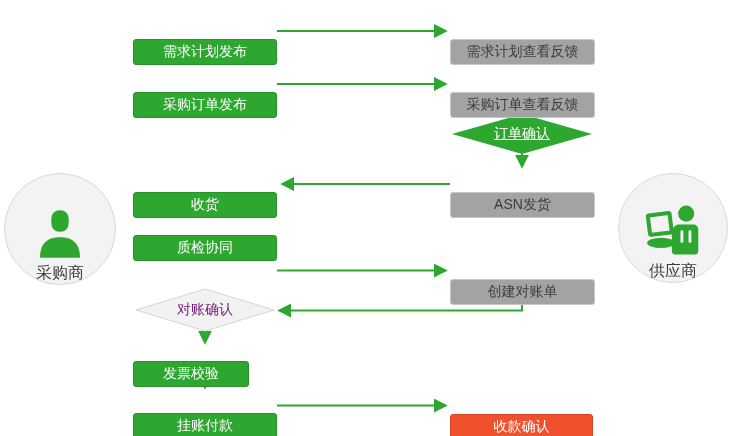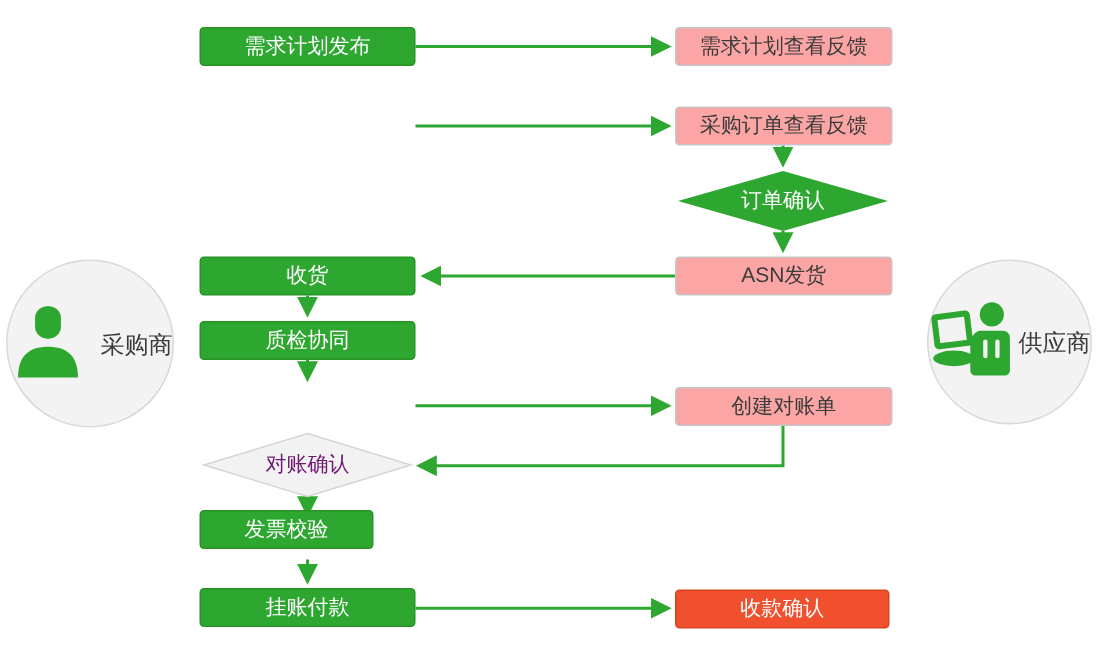--- a/index.html
+++ b/index.html
@@ -8,35 +8,35 @@
     position:relative; width:731px; height:436px; background:#fff;
     font-family:"Liberation Sans", sans-serif; overflow:hidden;
   }
   .layer { position:absolute; left:0; top:0; width:731px; height:436px; }
   .conn { stroke:var(--green); stroke-width:2; fill:none; }
   .diamond-green { fill:var(--green); stroke:none; }
   .diamond-gray  { fill:#f2f2f2; stroke:#d5d5d5; stroke-width:1; }
   .node {
     position:absolute; box-sizing:border-box;
     display:flex; align-items:center; justify-content:center;
-    font-size:14px; border-radius:3px; white-space:nowrap;
+    font-size:14px; border-radius:3px; white-space:nowrap;margin-top:21px;
   }
   .node.green { background:var(--green); border:1px solid #279327; color:#fff; }
-  .node.plain { background:#fca5a5; border:1px solid #c6c6c6; color:#3c3c3c; }
+  .node.plain { background:#a3a3a3; border:1px solid #c6c6c6; color:#3c3c3c; }
   .node.red   { background:var(--red);  border:1px solid #d8431f; color:#fff; }
   .diamond-label {
     position:absolute; display:flex; align-items:center; justify-content:center;
     font-size:14px; white-space:nowrap;
   }
-  .diamond-label.on-green { color:#fff; }
+  .diamond-label.on-green { color:#fff;text-decoration:underline; }
   .diamond-label.on-gray  { color:#701a75; }
   .actor {
     position:absolute; border-radius:50%; box-sizing:border-box;
     background:#f3f3f3; border:1px solid #d9d9d9;
-    display:flex; flex-direction:row; align-items:center; justify-content:space-between;
+    display:flex; flex-direction:column; align-items:center; justify-content:flex-end;
   }
   .actor .actor-label { font-size:16px; color:#3b3b3b; margin-top:2px; }
   .icon-green { fill:var(--green); }
 </style>
 </head>
 <body>
 
 <div class="canvas">
 
   <svg class="layer" viewBox="0 0 731 436">
@@ -57,20 +57,21 @@
     <polyline class="conn" points="522,284 522,310.5 280,310.5" marker-end="url(#arrow)"></polyline>
     <line class="conn" x1="205" y1="331" x2="205" y2="342" marker-end="url(#arrow)"></line>
     <line class="conn" x1="205" y1="373" x2="205" y2="387" marker-end="url(#arrow)"></line>
     <line class="conn" x1="277" y1="405.5" x2="445" y2="405.5" marker-end="url(#arrow)"></line>
 
     <polygon class="diamond-green" points="452,134 522,114 592,134 522,154"></polygon>
     <polygon class="diamond-gray" points="136,310 205,289 274,310 205,331"></polygon>
   </svg>
 
   <div class="node green" style="left:133px;top:18px;width:144px;height:26px">需求计划发布</div>
+  <div class="node green" style="left:133px;top:71px;width:144px;height:26px">采购订单发布</div>
   <div class="node green" style="left:133px;top:171px;width:144px;height:26px">收货</div>
   <div class="node green" style="left:133px;top:214px;width:144px;height:26px">质检协同</div>
   <div class="node green" style="left:133px;top:340px;width:116px;height:26px">发票校验</div>
   <div class="node green" style="left:133px;top:392px;width:144px;height:26px">挂账付款</div>
 
   <div class="node plain" style="left:450px;top:18px;width:145px;height:26px">需求计划查看反馈</div>
   <div class="node plain" style="left:450px;top:71px;width:145px;height:26px">采购订单查看反馈</div>
   <div class="node plain" style="left:450px;top:171px;width:145px;height:26px">ASN发货</div>
   <div class="node plain" style="left:450px;top:258px;width:145px;height:26px">创建对账单</div>
   <div class="node red" style="left:450px;top:393px;width:143px;height:26px">收款确认</div>

